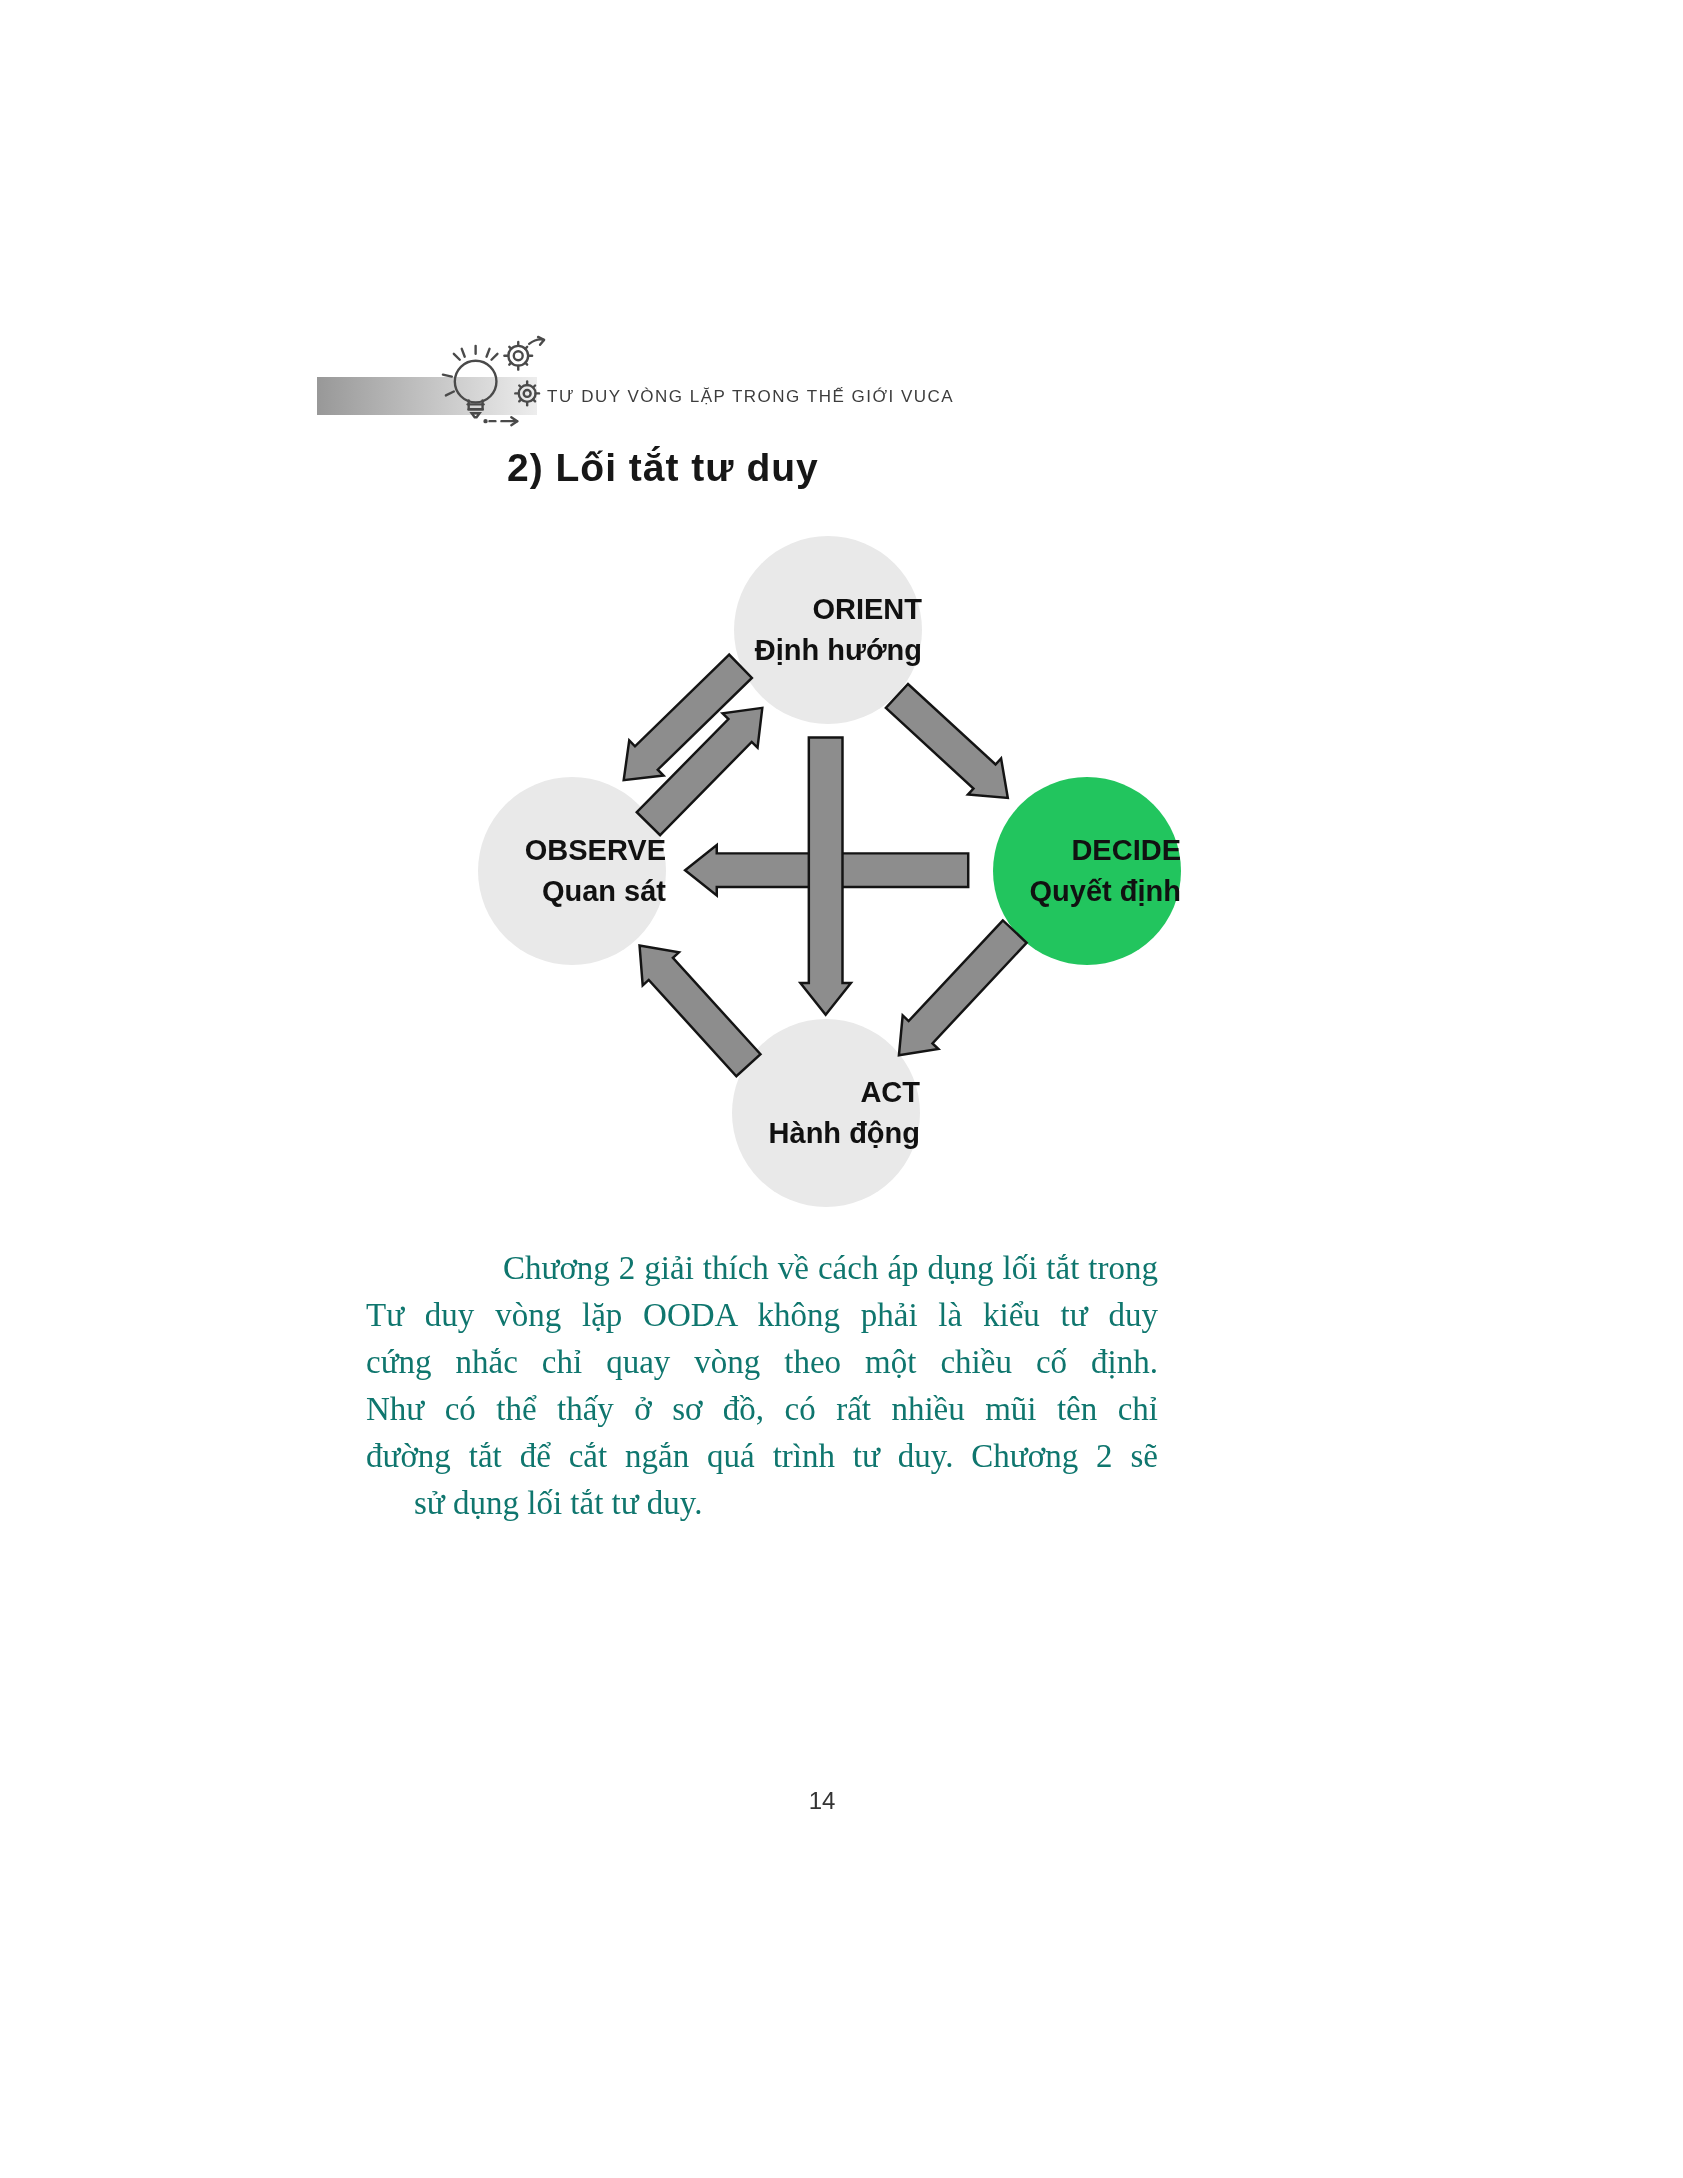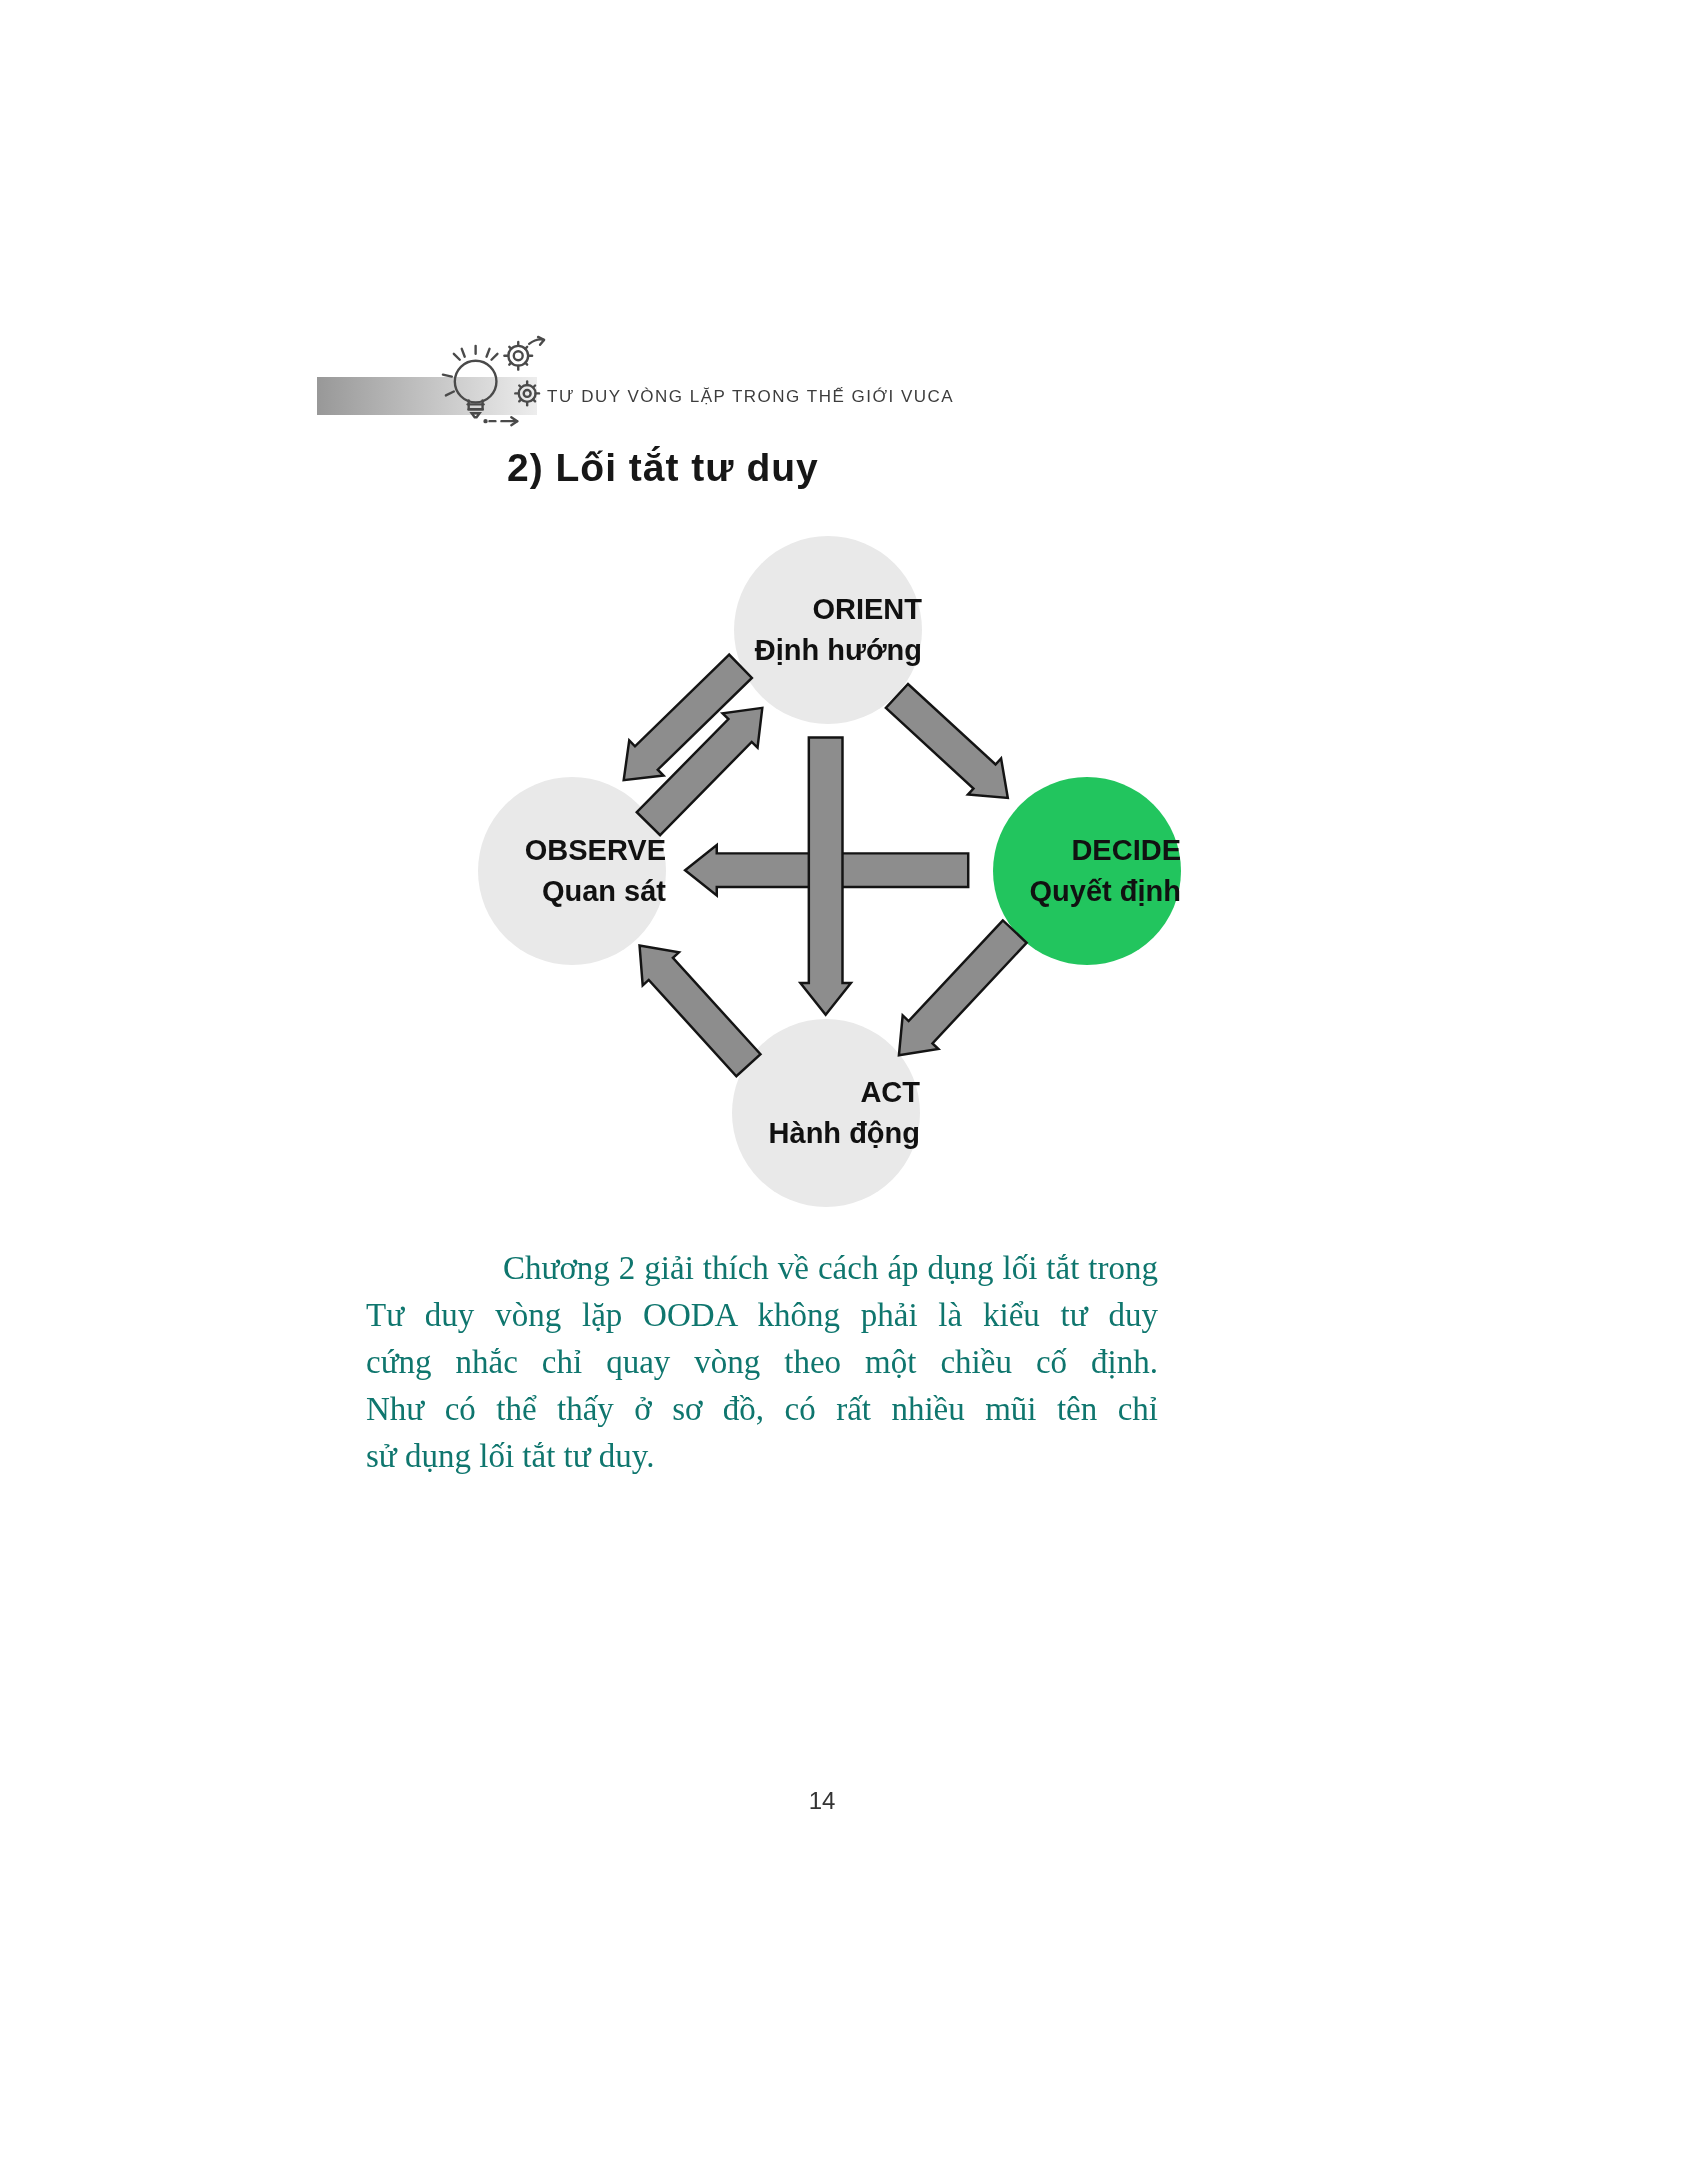--- a/index.html
+++ b/index.html
@@ -35,21 +35,21 @@
   
   .paragraph{
     position:absolute;left:366px;top:1245px;width:792px;
     font-family:"Liberation Serif", serif;font-size:33px;color:#0f766e;
   }
   .paragraph .pline{
     height:47px;line-height:47px;white-space:nowrap;
     text-align:justify;text-align-last:justify;text-justify:inter-word;
   }
   .paragraph .pline.first{padding-left:137px;}
-  .paragraph .pline.last{text-align-last:left;}
+  .paragraph .pline.last{text-align-last:left;margin-left:48px;}
   
   .page-number{
     position:absolute;left:822px;top:1787px;transform:translateX(-50%);
     font-size:24px;color:#333;
   }
 </style>
 </head>
 <body>
 
 <div class="header-bar"></div>
@@ -126,17 +126,18 @@
     <polygon points="768.2,1064.9 679.7,967.6 685.8,962.0 646.0,955.0 649.2,995.3 655.3,989.8 743.8,1087.1" fill="#8d8d8d" stroke="#141414" stroke-width="2.5"></polygon>
     <polygon points="978.0,862.0 724.0,862.0 724.0,853.5 692.0,879.0 724.0,904.5 724.0,896.0 978.0,896.0" fill="#8d8d8d" stroke="#141414" stroke-width="2.5"></polygon>
     <polygon points="817.0,745.0 817.0,993.0 808.5,993.0 834.0,1025.0 859.5,993.0 851.0,993.0 851.0,745.0" fill="#8d8d8d" stroke="#141414" stroke-width="2.5"></polygon>
   </svg>
 
 <div class="paragraph">
     <div class="pline first">Chương 2 giải thích về cách áp dụng lối tắt trong</div>
     <div class="pline">Tư duy vòng lặp OODA không phải là kiểu tư duy</div>
     <div class="pline">cứng nhắc chỉ quay vòng theo một chiều cố định.</div>
     <div class="pline">Như có thể thấy ở sơ đồ, có rất nhiều mũi tên chỉ</div>
+    <div class="pline">đường tắt để cắt ngắn quá trình tư duy. Chương 2 sẽ</div>
     <div class="pline last">sử dụng lối tắt tư duy.</div>
   </div>
 
 <div class="page-number">14</div>
 
 
 </body></html>

